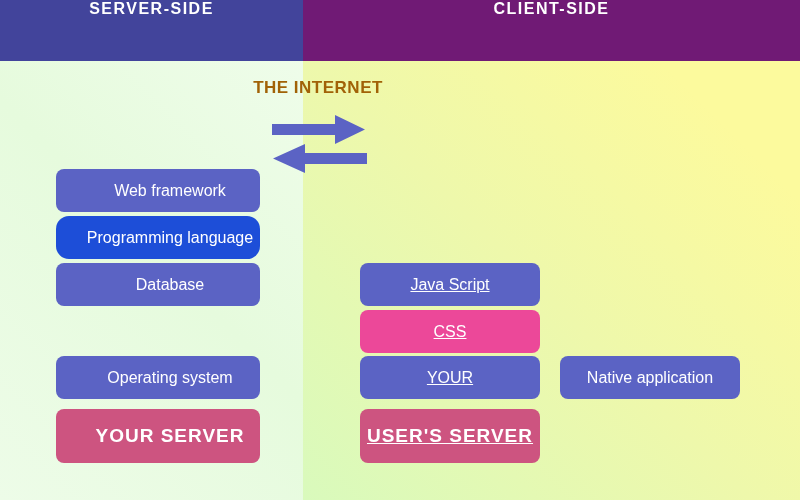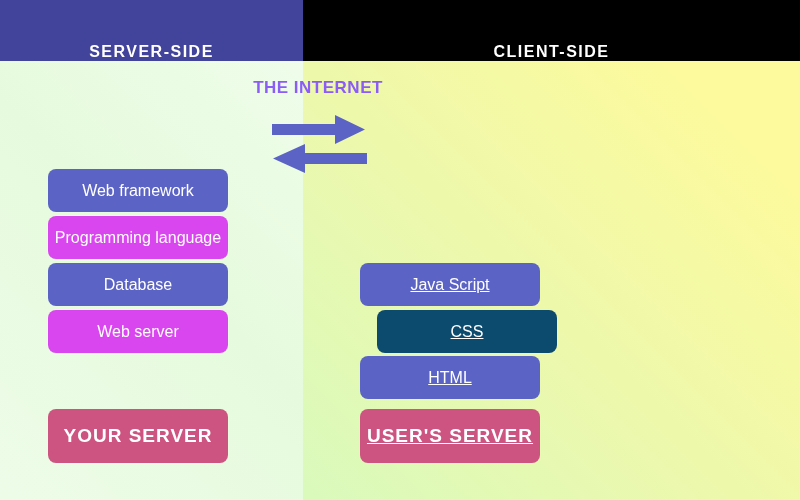--- a/index.html
+++ b/index.html
@@ -20,49 +20,49 @@
     left: 0; width: 303px;
     background: linear-gradient(45deg, #edfce8 0%, #e6fbdd 50%, #f0fdec 100%);
   }
   .panel-right {
     left: 303px; width: 497px;
     background: linear-gradient(45deg, #d9fabc 0%, #eef8ab 45%, #fcfa9d 80%);
   }
   
   .hdr {
     position: absolute; top: 0; height: 61px;
-    display: flex; align-items: flex-end; justify-content: center;
+    display: flex; align-items: flex-start; justify-content: center;
     color: #ffffff; font-size: 16px; font-weight: 700;
     letter-spacing: 1.5px;
   }
   .hdr-left  { left: 0; width: 303px; background: #42449b; }
-  .hdr-right { left: 303px; width: 497px; background: #000000; }
+  .hdr-right { left: 303px; width: 497px; background: #701a75; }
   
   .internet-label {
     position: absolute; top: 78px; left: 238px; width: 160px;
     text-align: center;
-    color: #8b5cf6; font-size: 17px; font-weight: 700; letter-spacing: 0.5px;
+    color: #a16207; font-size: 17px; font-weight: 700; letter-spacing: 0.5px;
   }
   .arrows { position: absolute; left: 271px; top: 112px; }
   
   .box {
     position: absolute; width: 180px; height: 43px;
     border-radius: 8px;
     display: flex; align-items: center; justify-content: center;
     color: #ffffff; font-size: 16px;
   }
   .box-dark  { background: #5b63c4; }
-  .box-light { background: #d946ef; }
-  .box-css   { background: #0c4a6e; margin-left: 17px; }
+  .box-light { background: #1d4ed8; border-radius: 13px; }
+  .box-css   { background: #ec4899; }
   .box-base {
     height: 54px; background: #cd5480;
     font-size: 19px; font-weight: 700; letter-spacing: 1px;
   }
   
-  .col-server  { left: 48px; }
+  .col-server  { left: 56px; padding-left: 24px; }
   .col-browser { left: 360px; text-decoration: underline; }
   .col-phone   { left: 560px; }
   
   .row-1 { top: 169px; }
   .row-2 { top: 216px; }
   .row-3 { top: 263px; }
   .row-4 { top: 310px; }
   .row-5 { top: 356px; }
   .row-base { top: 409px; }
 </style>
@@ -89,34 +89,37 @@
 
   <div class="box box-dark col-server row-1">
     <span>Web framework</span>
   </div>
   <div class="box box-light col-server row-2">
     <span>Programming language</span>
   </div>
   <div class="box box-dark col-server row-3">
     <span>Database</span>
   </div>
-  <div class="box box-light col-server row-4">
-    <span>Web server</span>
+  <div class="box box-dark col-server row-5">
+    <span>Operating system</span>
   </div>
   <div class="box box-base col-server row-base">
     <span>YOUR SERVER</span>
   </div>
 
   <div class="box box-dark col-browser row-3">
     <span>Java Script</span>
   </div>
   <div class="box box-css col-browser row-4">
     <span>CSS</span>
   </div>
   <div class="box box-dark col-browser row-5">
-    <span>HTML</span>
+    <span>YOUR</span>
   </div>
   <div class="box box-base col-browser row-base">
     <span>USER'S SERVER</span>
   </div>
 
+  <div class="box box-dark col-phone row-5">
+    <span>Native application</span>
+  </div>
 
 </div>
 
 </body></html>

